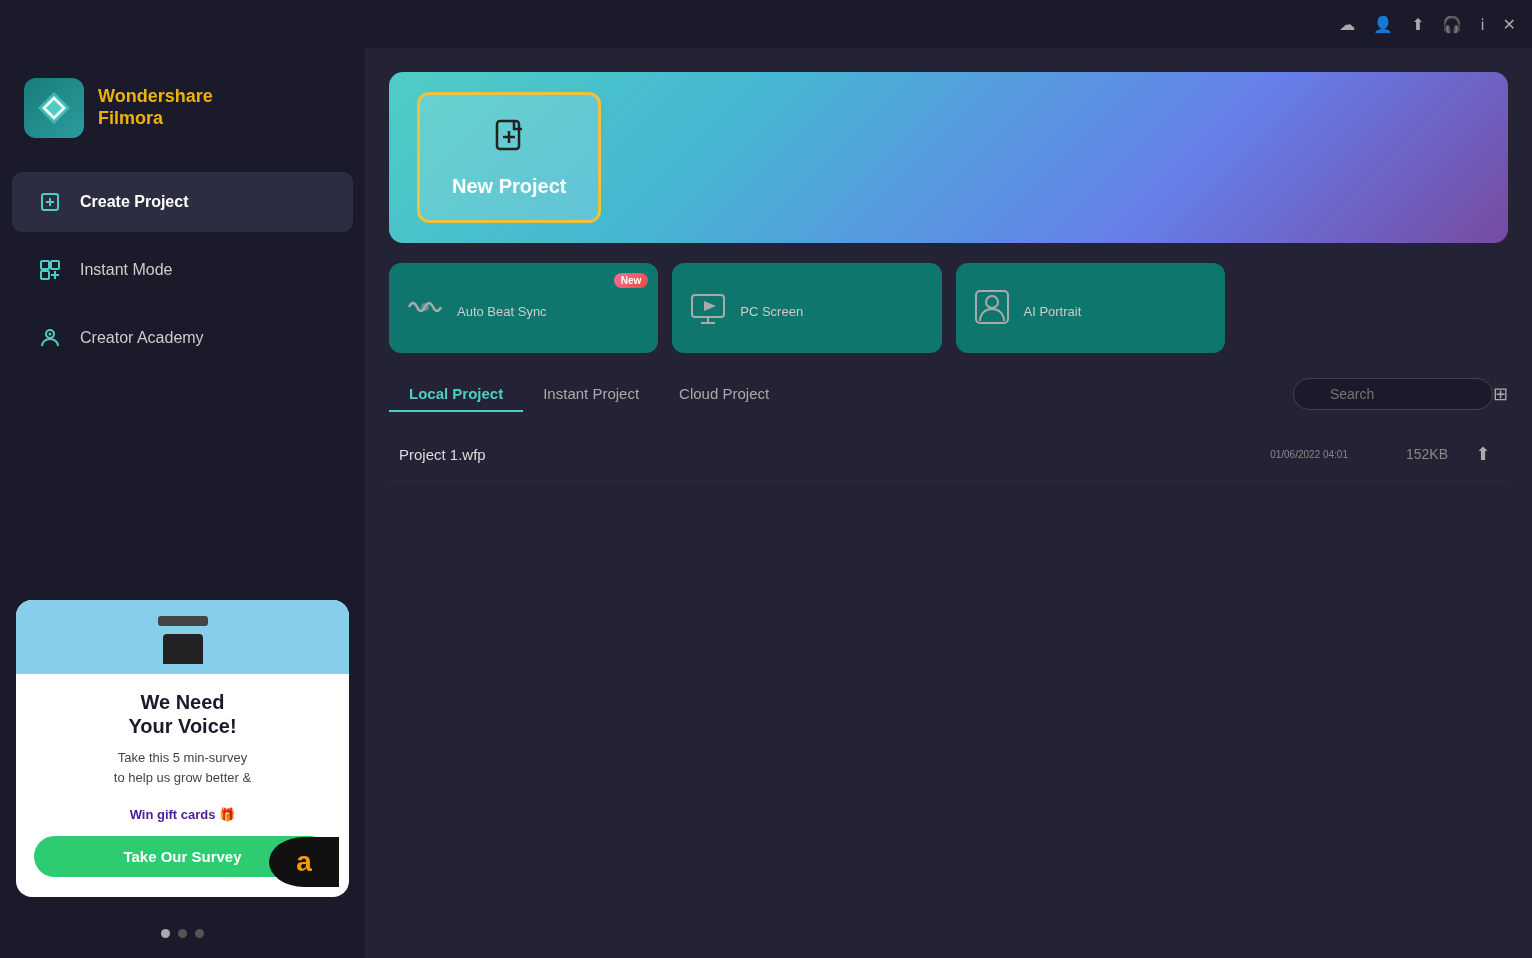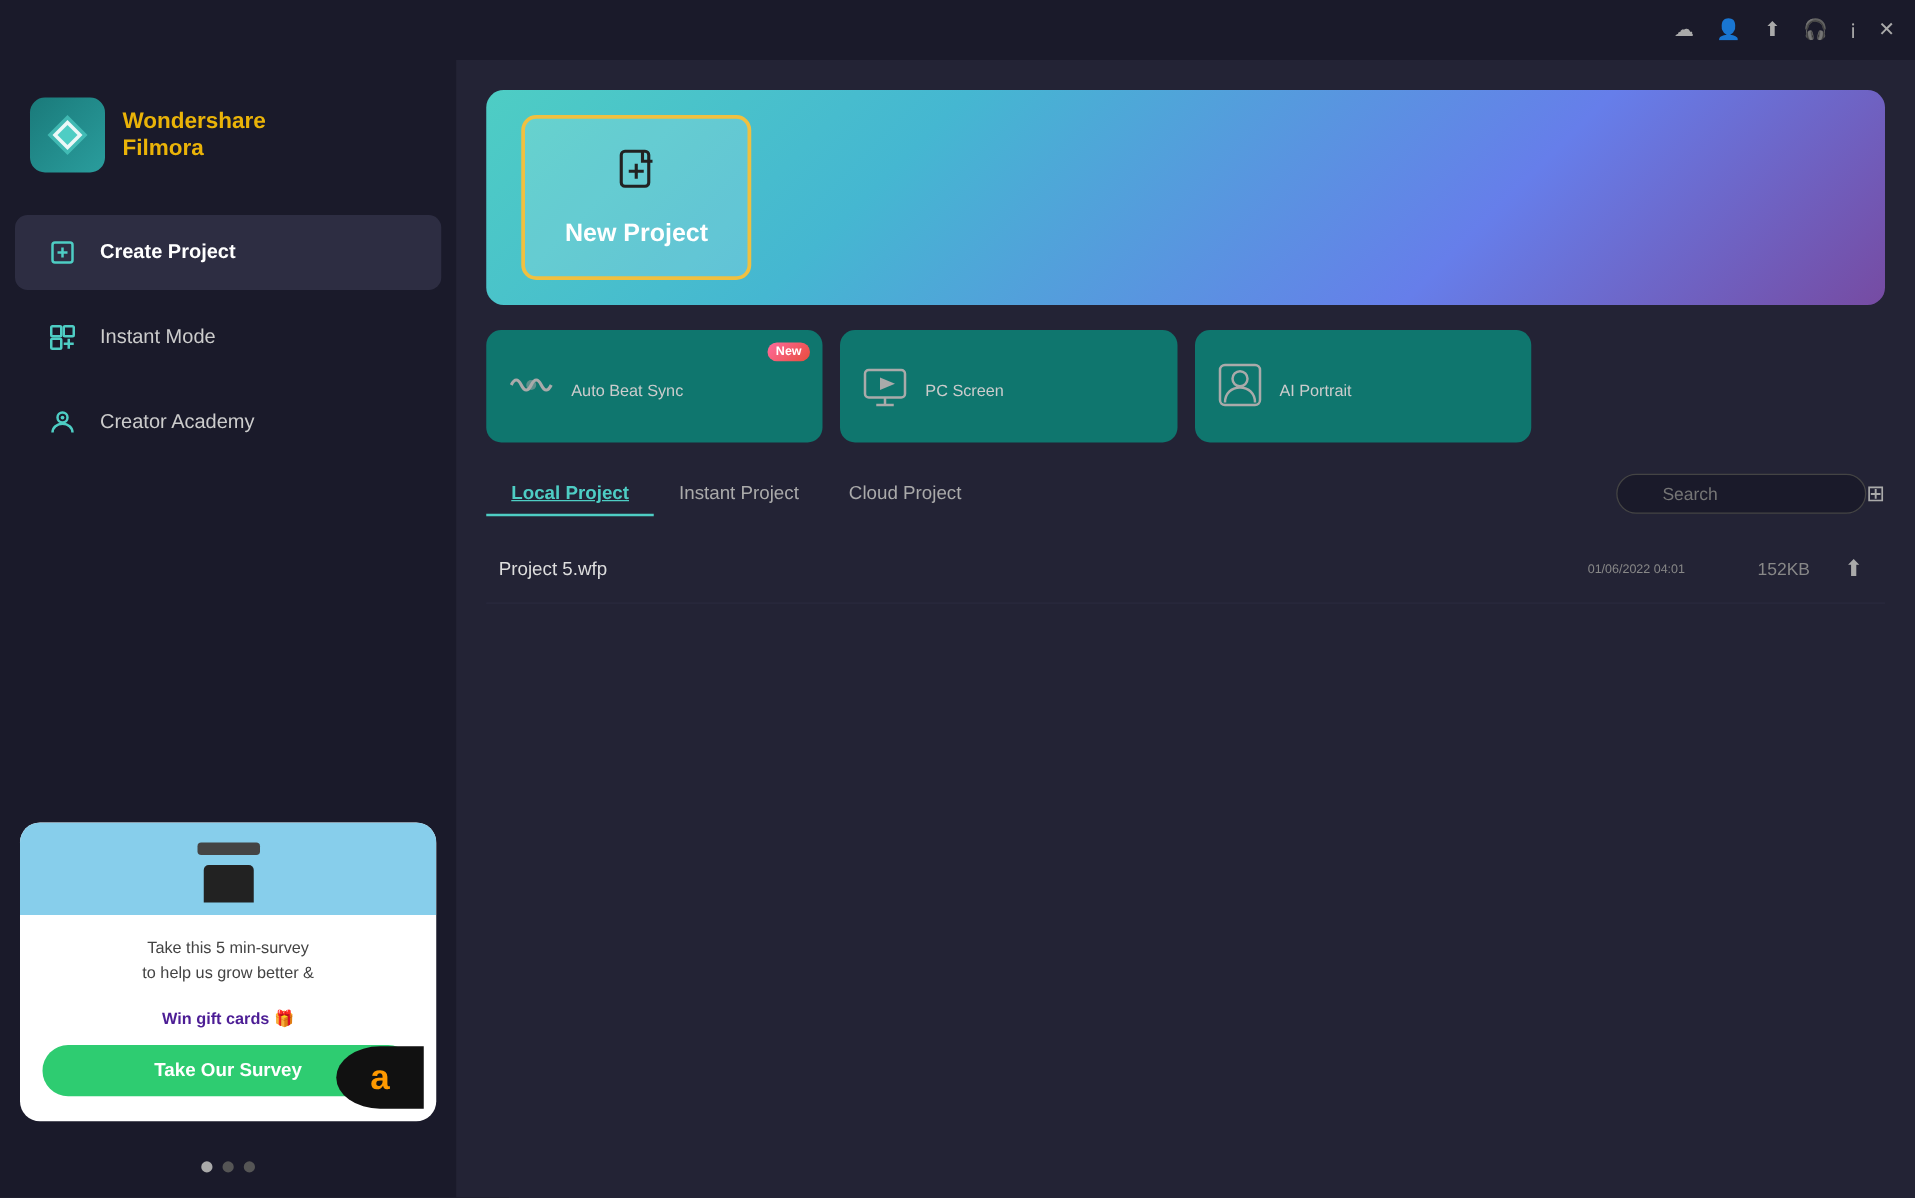--- a/index.html
+++ b/index.html
@@ -320,21 +320,20 @@
       font-size: 15px;
       color: #aaa;
       cursor: pointer;
       border-bottom: 2px solid transparent;
       margin-bottom: -1px;
     }
     .tab-item.active {
       color: #4ecdc4;
       border-bottom: 2px solid #4ecdc4;
       font-weight: 600;
-      text-decoration: underline;
     }
     .search-box {
       background: #1a1a2a;
       border: 1px solid #444;
       border-radius: 20px;
       padding: 7px 14px 7px 36px;
       color: #aaa;
       font-size: 14px;
       width: 200px;
       position: relative;
@@ -466,20 +465,21 @@
       </div>
       <span>Creator Academy</span>
     </div>
 
     <div style="flex:1;"></div>
     <div class="promo-card">
       <div class="promo-card-header">
         <div style="width:50px;height:10px;background:#444;border-radius:3px;margin:0 auto 8px auto;"></div>
         <div style="width:40px;height:30px;background:#222;border-radius:4px 4px 0 0;margin:0 auto;"></div>
       </div>
+      <div class="promo-title">We Need<br>Your Voice!</div>
       <div class="promo-desc">Take this 5 min-survey<br>to help us grow better &amp;</div>
       <div class="promo-win">Win gift cards 🎁</div>
       <button class="promo-btn">Take Our Survey</button>
       <div class="promo-amazon">a</div>
     </div>
 
     <div class="dot-indicators">
       <div class="dot active"></div>
       <div class="dot"></div>
       <div class="dot"></div>
@@ -557,20 +557,20 @@
       <div style="display:flex;align-items:center;">
         <div class="search-wrapper">
           <span class="search-icon-inner">🔍</span>
           <input class="search-box" type="text" placeholder="Search" style="">
         </div>
         <span class="grid-icon">⊞</span>
       </div>
     </div>
 
     <div class="project-row">
-      <span class="project-name">Project 5.wfp</span>
+      <span class="project-name">Project 1.wfp</span>
       <span class="project-date">01/06/2022 04:01</span>
       <span class="project-size">152KB</span>
       <span class="project-upload">⬆</span>
     </div>
 
   </div>
 </div>
 
 </body></html>

